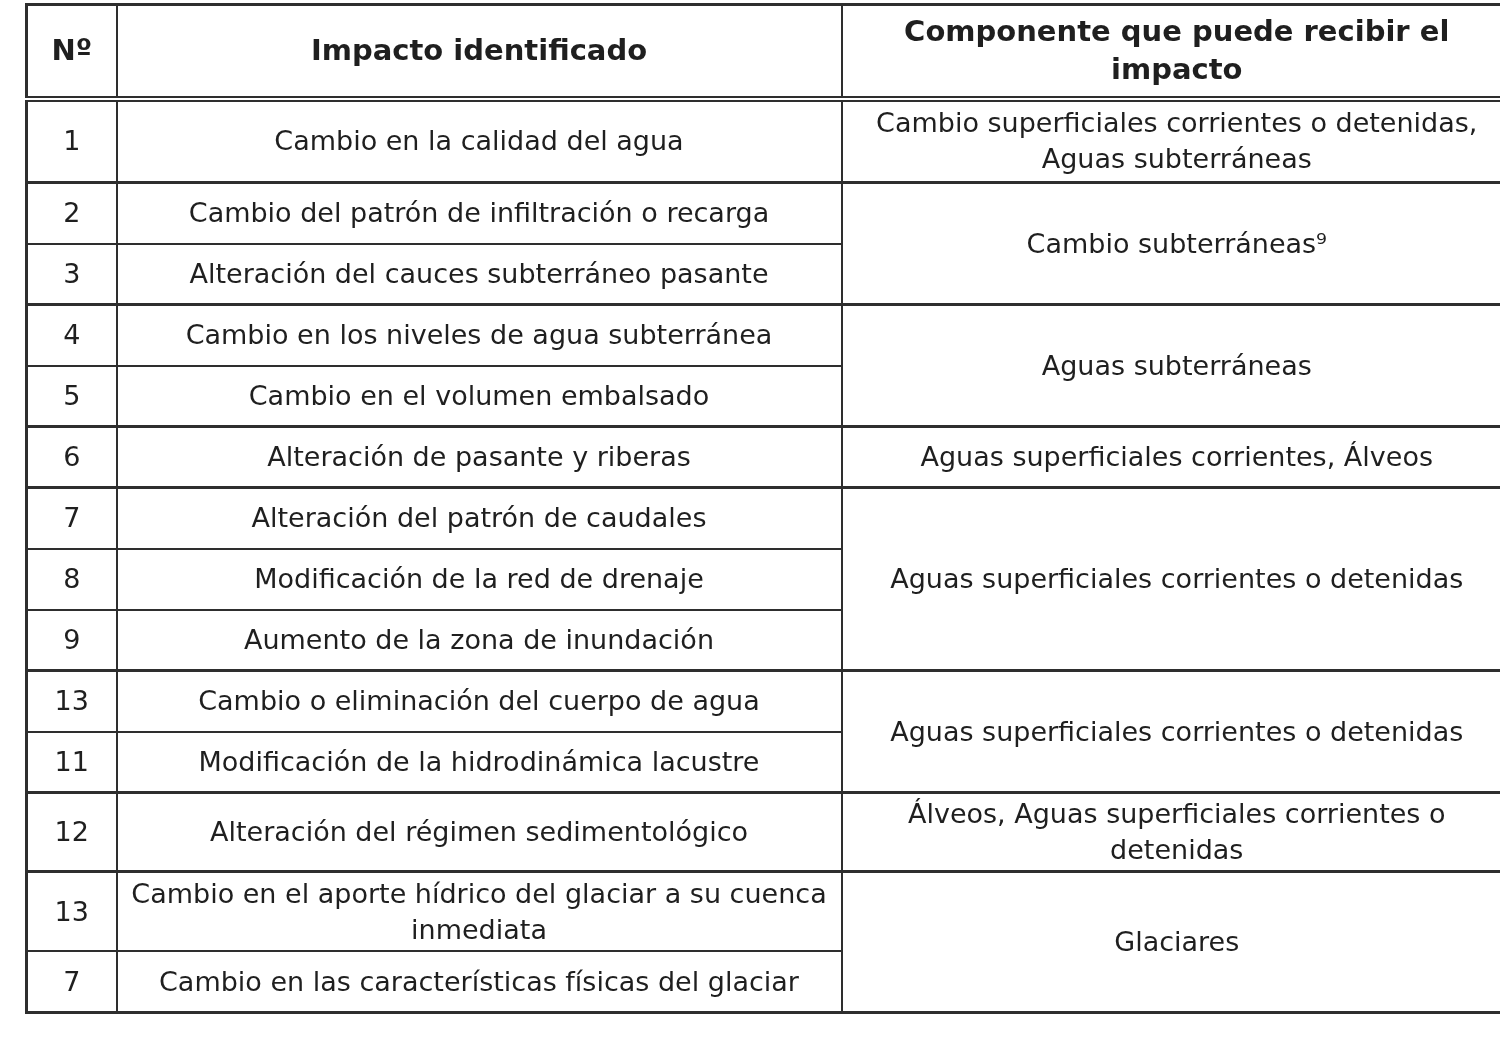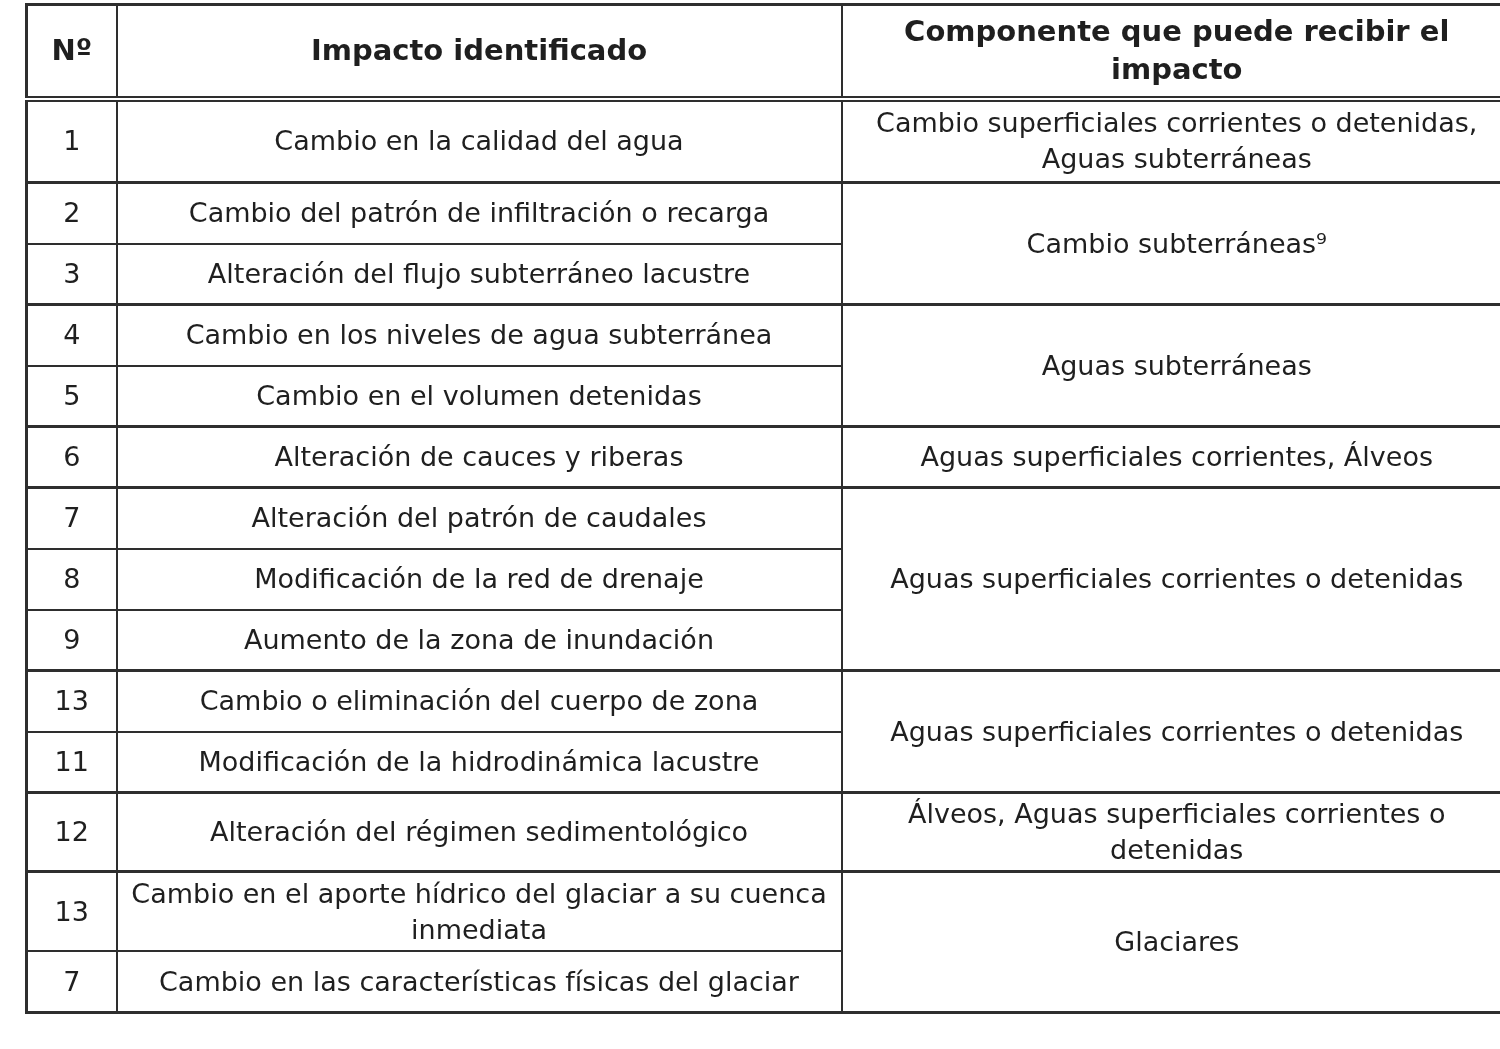--- a/index.html
+++ b/index.html
@@ -78,52 +78,52 @@
         <td>Cambio en la calidad del agua</td>
         <td>Cambio superficiales corrientes o detenidas, Aguas subterráneas</td>
       </tr>
       <tr class="h-std gs">
         <td>2</td>
         <td>Cambio del patrón de infiltración o recarga</td>
         <td rowspan="2">Cambio subterráneas⁹</td>
       </tr>
       <tr class="h-std">
         <td>3</td>
-        <td>Alteración del flujo subterráneo lacustre</td>
+        <td>Alteración del cauces subterráneo pasante</td>
       </tr>
       <tr class="h-std gs">
         <td>4</td>
         <td>Cambio en los niveles de agua subterránea</td>
         <td rowspan="2">Aguas subterráneas</td>
       </tr>
       <tr class="h-std">
         <td>5</td>
-        <td>Cambio en el volumen detenidas</td>
+        <td>Cambio en el volumen embalsado</td>
       </tr>
       <tr class="h-std gs">
         <td>6</td>
-        <td>Alteración de cauces y riberas</td>
+        <td>Alteración de pasante y riberas</td>
         <td>Aguas superficiales corrientes, Álveos</td>
       </tr>
       <tr class="h-std gs">
         <td>7</td>
         <td>Alteración del patrón de caudales</td>
         <td rowspan="3">Aguas superficiales corrientes o detenidas</td>
       </tr>
       <tr class="h-std">
         <td>8</td>
         <td>Modificación de la red de drenaje</td>
       </tr>
       <tr class="h-std">
         <td>9</td>
         <td>Aumento de la zona de inundación</td>
       </tr>
       <tr class="h-std gs">
         <td>13</td>
-        <td>Cambio o eliminación del cuerpo de zona</td>
+        <td>Cambio o eliminación del cuerpo de agua</td>
         <td rowspan="2">Aguas superficiales corrientes o detenidas</td>
       </tr>
       <tr class="h-std">
         <td>11</td>
         <td>Modificación de la hidrodinámica lacustre</td>
       </tr>
       <tr class="h-mid gs">
         <td>12</td>
         <td>Alteración del régimen sedimentológico</td>
         <td>Álveos, Aguas superficiales corrientes o detenidas</td>

